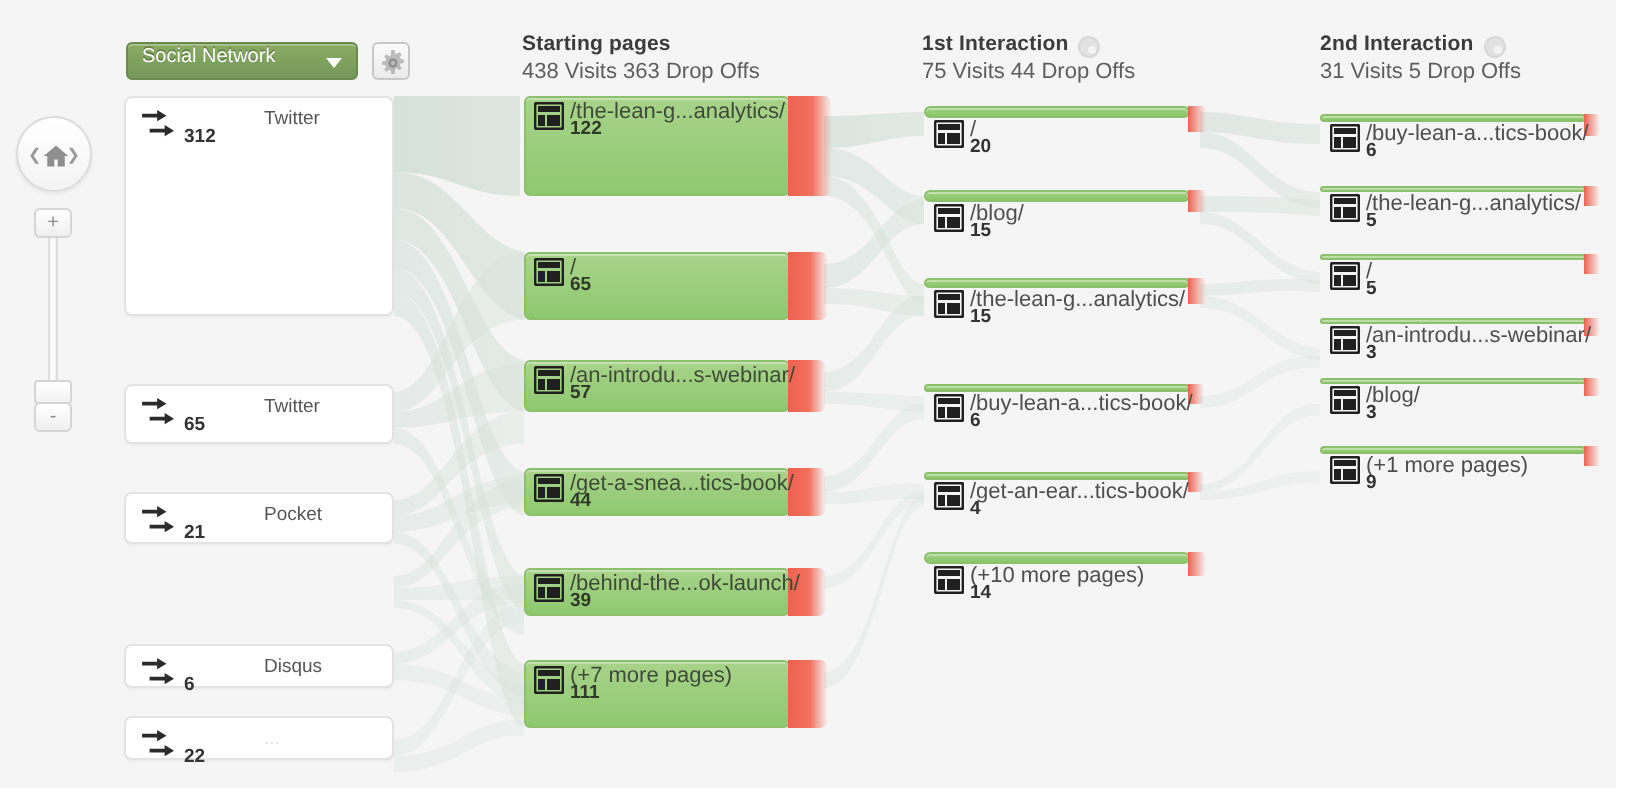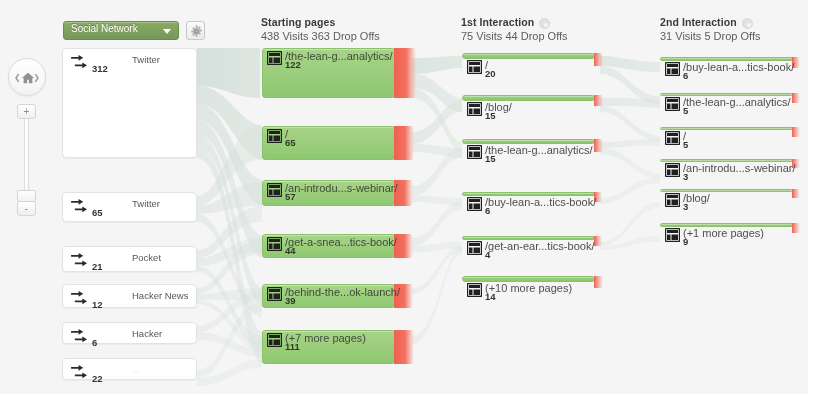--- a/index.html
+++ b/index.html
@@ -305,35 +305,27 @@
 
   <div class="node src-node" style="left:62px; top:246px; width:135px; height:26px;">
     <svg class="inout-glyph" viewBox="0 0 18 16">
       <path fill="#2b2b2b" d="M0 2h8V0l5 3-5 3V4H0z"></path>
       <path fill="#2b2b2b" d="M4 10h8V8l5 3-5 3v-2H4z"></path>
     </svg>
     <span class="sn-label">Pocket</span>
     <span class="sn-value">21</span>
   </div>
 
-  <div class="node src-node" style="left:62px; top:284px; width:135px; height:24px;">
-    <svg class="inout-glyph" viewBox="0 0 18 16">
-      <path fill="#2b2b2b" d="M0 2h8V0l5 3-5 3V4H0z"></path>
-      <path fill="#2b2b2b" d="M4 10h8V8l5 3-5 3v-2H4z"></path>
-    </svg>
-    <span class="sn-label">Hacker News</span>
-    <span class="sn-value">12</span>
-  </div>
 
   <div class="node src-node" style="left:62px; top:322px; width:135px; height:22px;">
     <svg class="inout-glyph" viewBox="0 0 18 16">
       <path fill="#2b2b2b" d="M0 2h8V0l5 3-5 3V4H0z"></path>
       <path fill="#2b2b2b" d="M4 10h8V8l5 3-5 3v-2H4z"></path>
     </svg>
-    <span class="sn-label">Hacker</span>
+    <span class="sn-label">Disqus</span>
     <span class="sn-value">6</span>
   </div>
 
   <div class="node src-node faint" style="left:62px; top:358px; width:135px; height:22px;">
     <svg class="inout-glyph" viewBox="0 0 18 16">
       <path fill="#2b2b2b" d="M0 2h8V0l5 3-5 3V4H0z"></path>
       <path fill="#2b2b2b" d="M4 10h8V8l5 3-5 3v-2H4z"></path>
     </svg>
     <span class="sn-label">...</span>
     <span class="sn-value">22</span>

